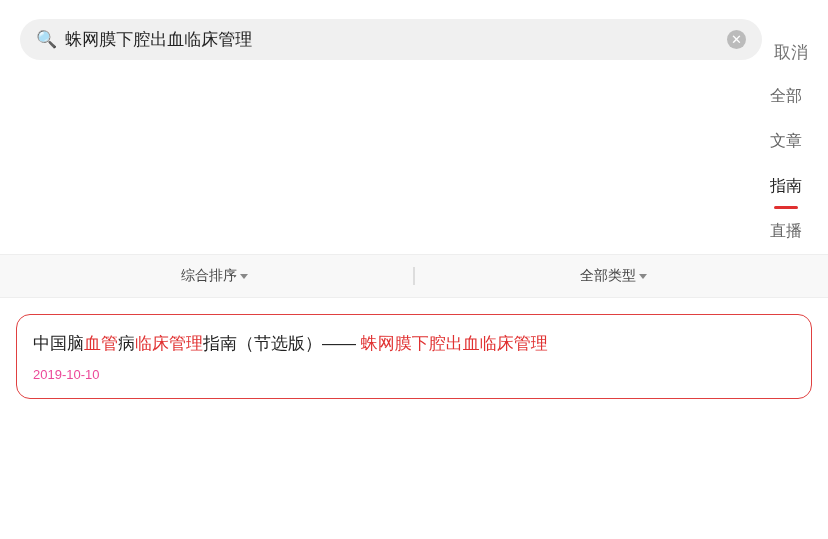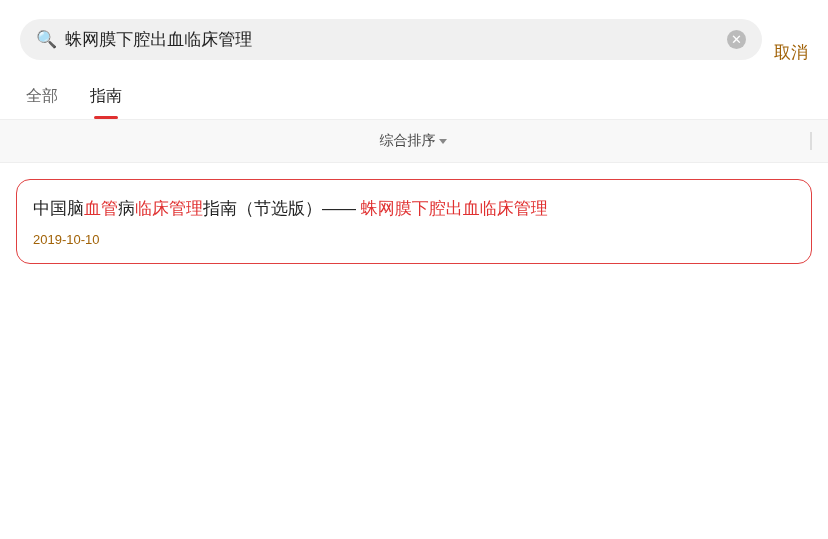--- a/index.html
+++ b/index.html
@@ -15,20 +15,21 @@
       font-family: -apple-system, "PingFang SC", "Helvetica Neue", sans-serif;
       overflow: hidden;
     }
 
     
     .tabs-area {
       display: flex;
       align-items: flex-end;
       padding: 0 10px;
       border-bottom: 1px solid #eee;
+      flex-direction: column;
     }
 
     .tab-item {
       padding: 12px 16px;
       font-size: 16px;
       color: #666;
       cursor: pointer;
       position: relative;
       white-space: nowrap;
     }
@@ -115,21 +116,21 @@
       color: #888;
       line-height: 1.6;
     }
 
     .result-meta .highlight-red {
       color: #e03030;
     }
 
     .result-date {
       font-size: 13px;
-      color: #a16207;
+      color: #ec4899;
       margin-top: 4px;
     }
   </style>
 </head>
 <body>
 
 <style>
   .search-bar-outer {
     display: flex;
     align-items: center;
@@ -149,35 +150,41 @@
 </style>
 
 <div class="search-bar-outer">
   <div class="search-bar-inner">
     <span style="color:#999;font-size:17px;">🔍</span>
     <span style="flex:1;font-size:17px;color:#222;">蛛网膜下腔出血临床管理</span>
     <div style="width:19px;height:19px;background:#bbb;border-radius:50%;display:flex;align-items:center;justify-content:center;cursor:pointer;flex-shrink:0;">
       <span style="color:#fff;font-size:13px;line-height:1;">✕</span>
     </div>
   </div>
-  <span style="font-size:17px;color:#a16207;cursor:pointer;white-space:nowrap;flex-shrink:0;margin-top:27px;">取消</span>
+  <span style="font-size:17px;color:#737373;cursor:pointer;white-space:nowrap;flex-shrink:0;margin-top:27px;">取消</span>
 </div>
 
 <div class="tabs-area">
   <div class="tab-item">全部</div>
+  <div class="tab-item">文章</div>
   <div class="tab-item active">指南</div>
+  <div class="tab-item">直播</div>
 </div>
 
 <div class="filter-row">
   <div class="filter-btn">
     <span>综合排序</span>
     <span class="chevron-down"></span>
   </div>
   <div class="filter-divider"></div>
   <div class="filter-divider"></div>
+  <div class="filter-btn">
+    <span>全部类型</span>
+    <span class="chevron-down"></span>
+  </div>
 </div>
 
 <div class="results-area">
   <div class="result-card">
     <div class="result-title">
       <span>中国脑</span><span class="highlight-red">血管</span><span>病</span><span class="highlight-red">临床管理</span><span>指南（节选版）—— </span><span class="highlight-red">蛛网膜下腔出血临床管理</span>
     </div>
     <div class="result-date">2019-10-10</div>
   </div>
 </div>

